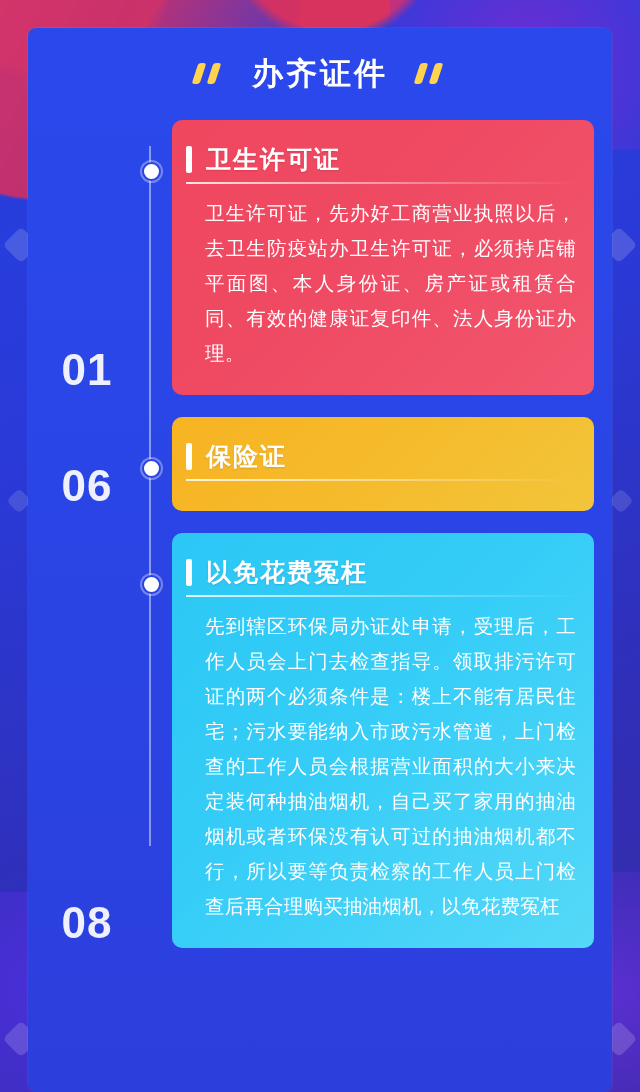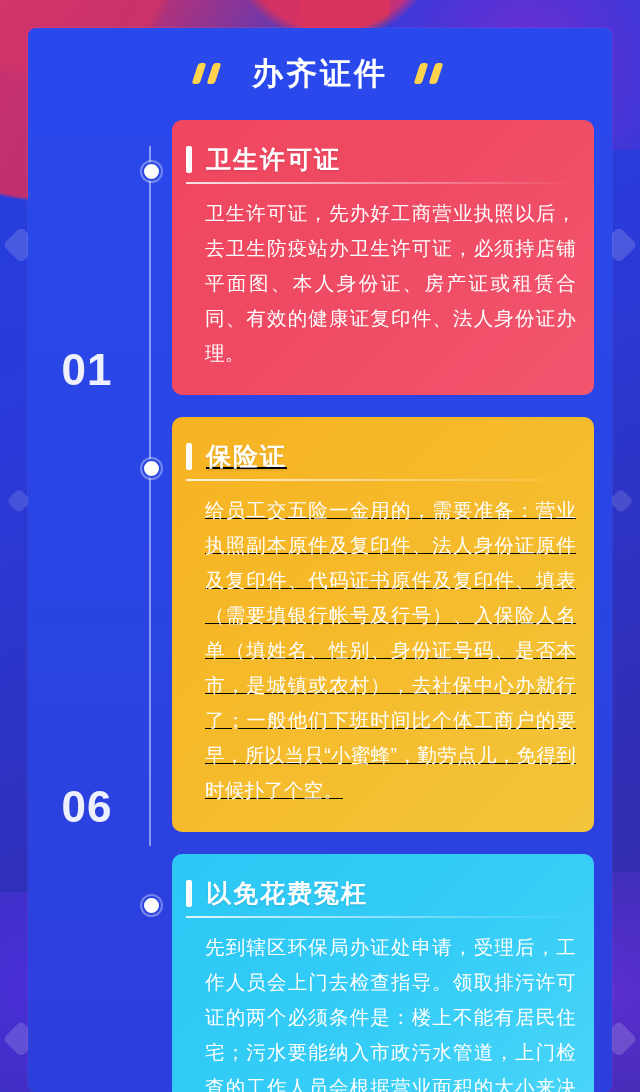--- a/index.html
+++ b/index.html
@@ -169,21 +169,21 @@
 
   .panel {
     flex: 1;
     border-radius: 10px;
     padding: 0 0 24px 0;
     margin-left: 26px;
     margin-right: 2px;
     overflow: hidden;
   }
   .panel.red    { background: linear-gradient(135deg, #f0475f 0%, #ef4a63 45%, #f2566e 100%); }
-  .panel.yellow { background: linear-gradient(135deg, #f7b322 0%, #f5bb2c 50%, #f3c53a 100%); text-decoration: underline; }
+  .panel.yellow { background: linear-gradient(135deg, #f7b322 0%, #f5bb2c 50%, #f3c53a 100%); }
   .panel.blue   { background: linear-gradient(135deg, #2cc7f5 0%, #35cdf7 45%, #55d8f8 100%); }
 
   .panel-head {
     display: flex;
     align-items: center;
     height: 54px;
     margin: 12px 16px 4px 14px;
     position: relative;
   }
   .panel-head .bar {
@@ -265,21 +265,20 @@
     </div>
 
     <div class="step s2">
       <div class="step-num">06</div>
       <div class="dot"></div>
       <div class="panel yellow">
         <div class="panel-head">
           <span class="bar"></span>
           <span class="label">保险证</span>
         </div>
-        <div class="panel-body">给员工交五险一金用的，需要准备：营业执照副本原件及复印件、法人身份证原件及复印件、代码证书原件及复印件、填表（需要填银行帐号及行号）、入保险人名单（填姓名、性别、身份证号码、是否本市，是城镇或农村），去社保中心办就行了；一般他们下班时间比个体工商户的要早，所以当只“小蜜蜂”，勤劳点儿，免得到时候扑了个空。</div>
       </div>
     </div>
 
     <div class="step s3">
       <div class="step-num">08</div>
       <div class="dot"></div>
       <div class="panel blue">
         <div class="panel-head">
           <span class="bar"></span>
           <span class="label">以免花费冤枉</span>

